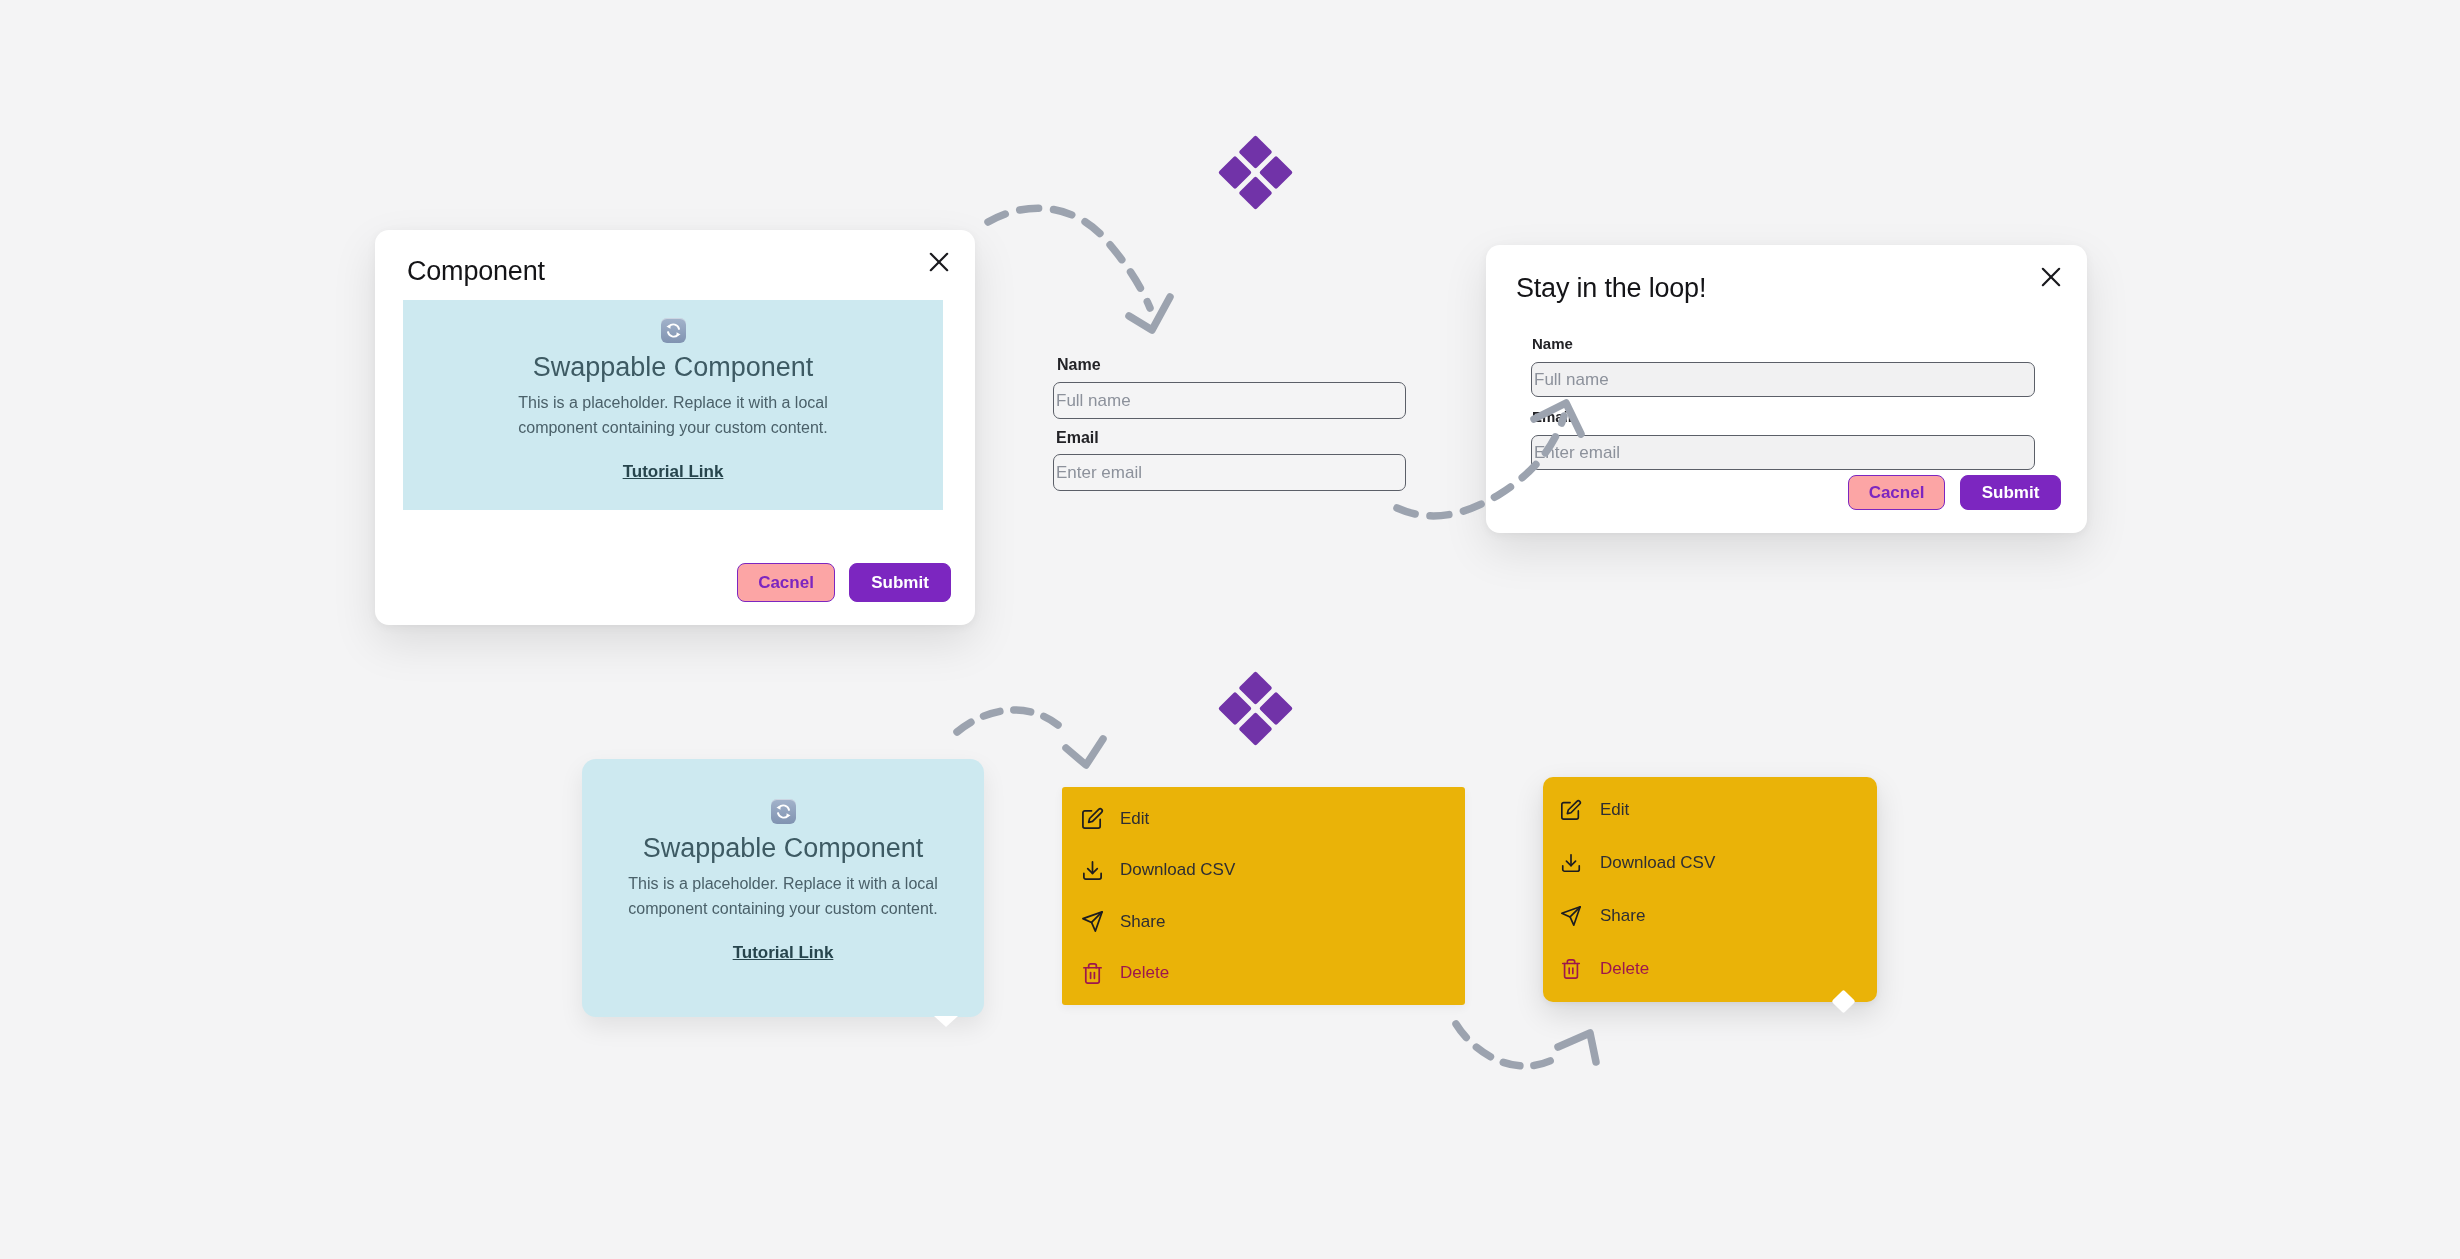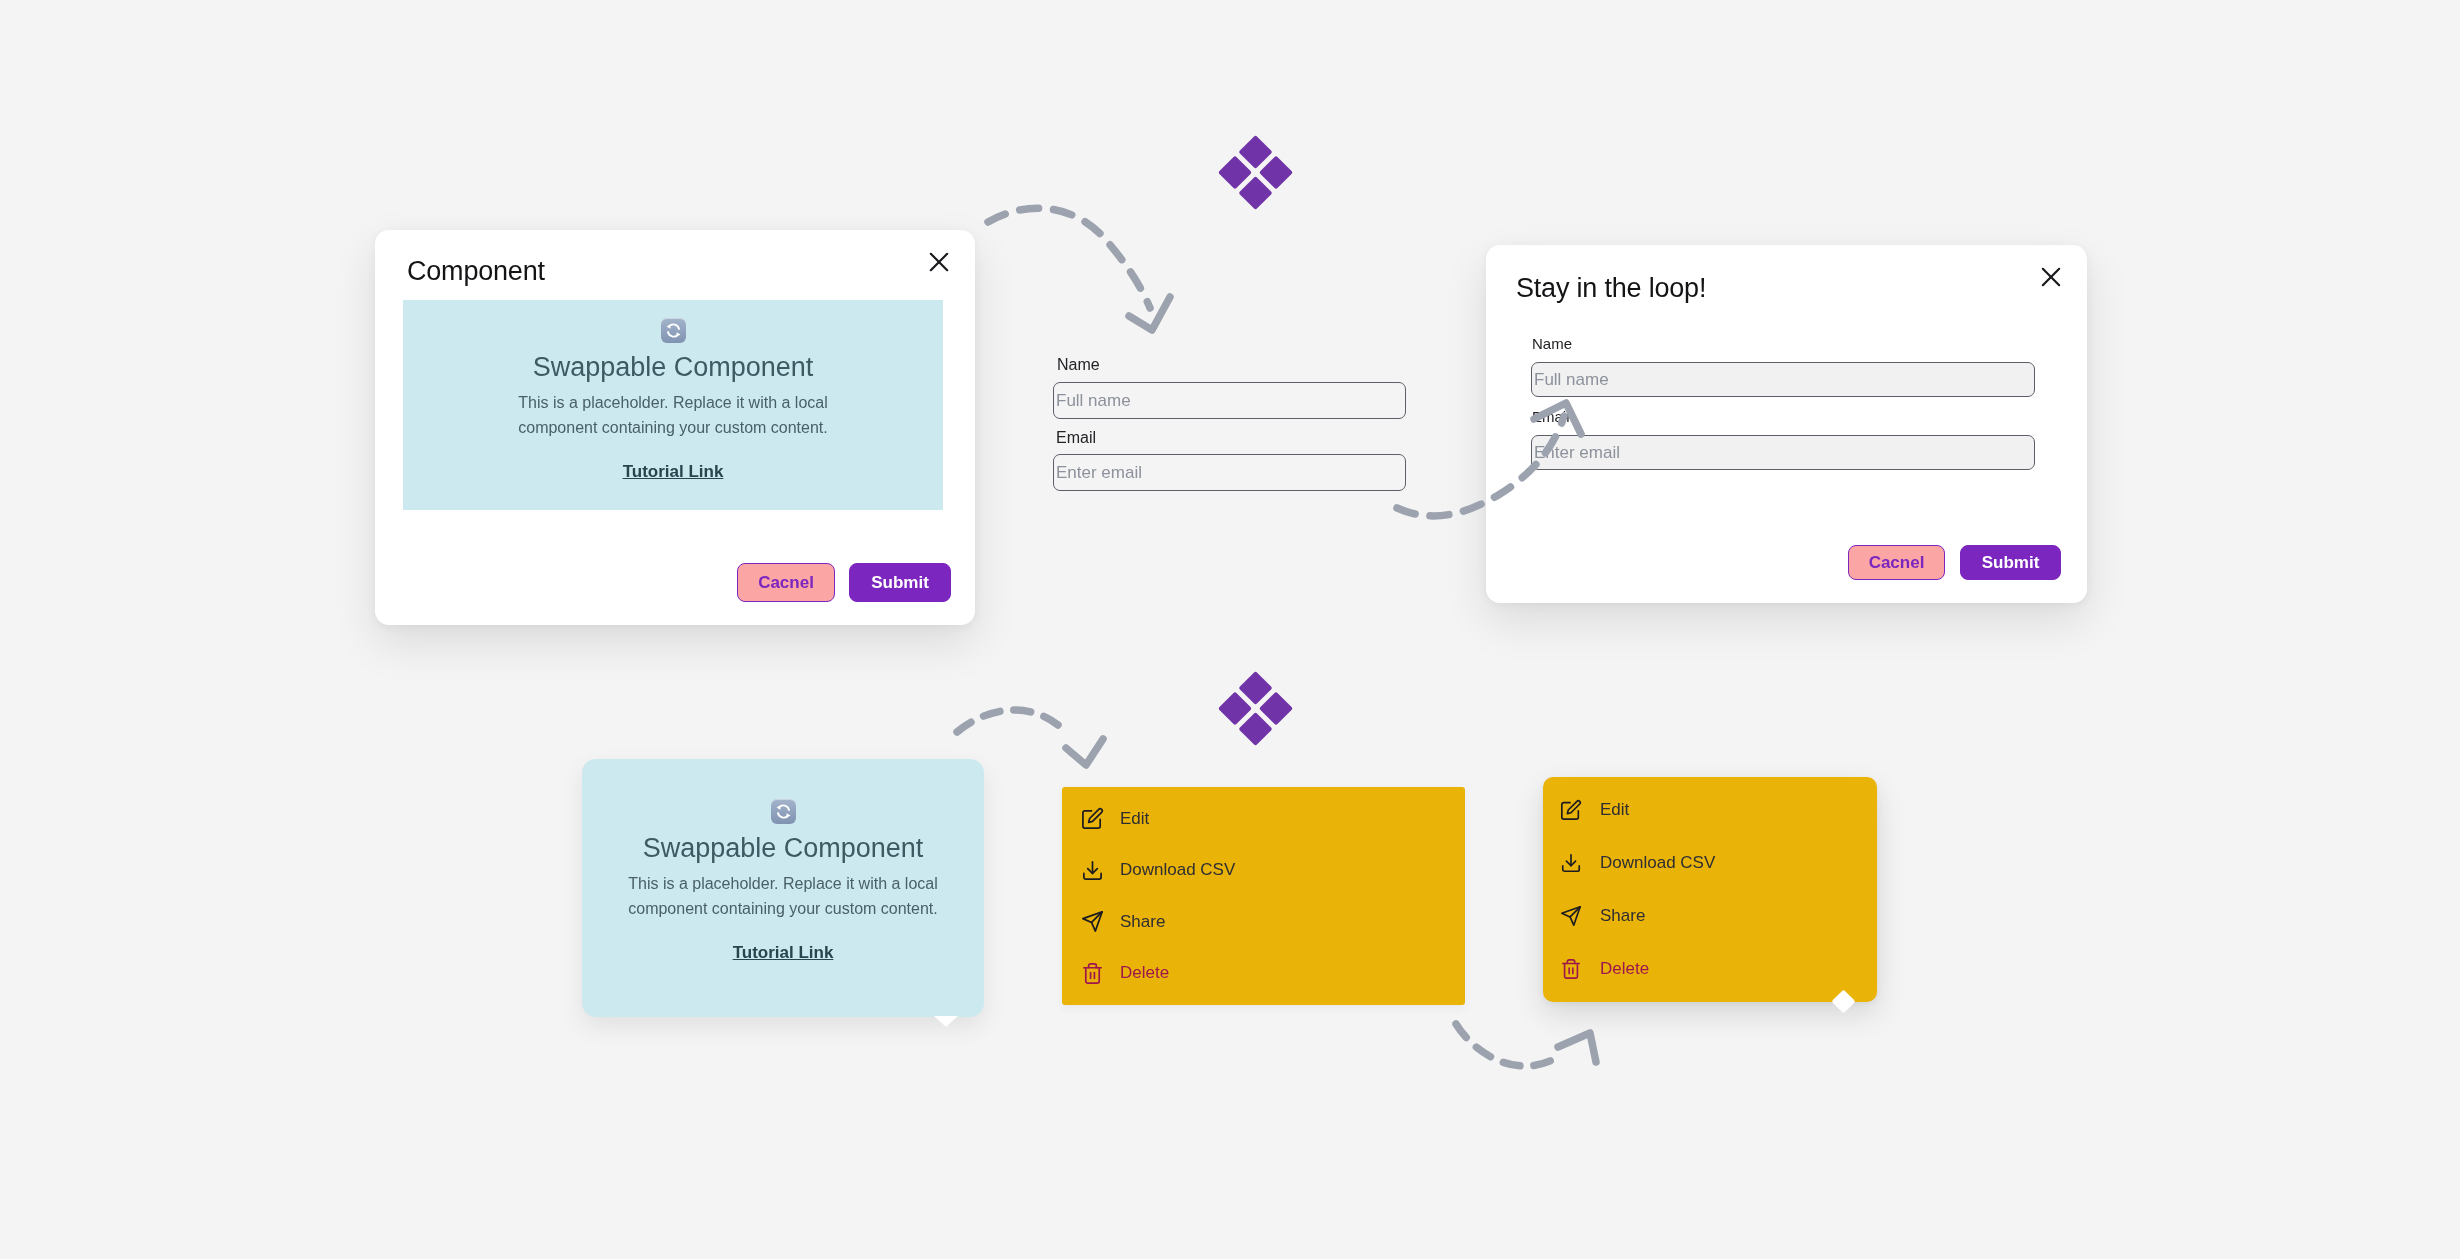--- a/index.html
+++ b/index.html
@@ -40,21 +40,21 @@
   .modal-title{font-size:27px;font-weight:400;color:#141417;letter-spacing:-.2px;}
 
   .btn{
     border-radius:8px;font-size:17px;font-weight:700;cursor:pointer;
     display:flex;align-items:center;justify-content:center;
     font-family:"Liberation Sans", sans-serif;
   }
   .btn-outline{background:#fca5a5;border:1.5px solid var(--purple);color:var(--purple);}
   .btn-solid{background:var(--purple);border:1.5px solid var(--purple);color:#fff;}
 
-  .field-label{font-size:16px;font-weight:400;color:var(--label);position:absolute;}
+  .field-label{font-size:16px;font-weight:700;color:var(--label);position:absolute;}
   .text-input{
     position:absolute;border:1.5px solid var(--input-border);border-radius:7px;
     font-size:17px;color:#2b2b30;padding:0 2px;outline:none;
     font-family:"Liberation Sans", sans-serif;
   }
   .text-input::placeholder{color:var(--ph);}
 
   
   .swap-box{
     background:var(--cyan);
@@ -84,21 +84,21 @@
   #modal-headline .btn-solid{width:102px;}
 
   
   #inline-form{position:absolute;left:1053px;top:352px;width:353px;height:140px;}
   #inline-form .lbl-name{left:4px;top:4px;}
   #inline-form .inp-name{left:0;top:30px;width:353px;height:37px;background:transparent;}
   #inline-form .lbl-email{left:3px;top:77px;}
   #inline-form .inp-email{left:0;top:102px;width:353px;height:37px;background:transparent;}
 
   
-  #modal-loop{left:1486px;top:245px;width:601px;height:358px;}
+  #modal-loop{left:1486px;top:245px;width:601px;height:288px;}
   #modal-loop .modal-title{position:absolute;left:30px;top:28px;}
   #modal-loop .field-label{font-size:15px;}
   #modal-loop .lbl-name{left:46px;top:90px;}
   #modal-loop .inp-name{left:45px;top:117px;width:504px;height:35px;background:#f1f1f2;}
   #modal-loop .lbl-email{left:46px;top:163px;}
   #modal-loop .inp-email{left:45px;top:190px;width:504px;height:35px;background:#f1f1f2;}
   #modal-loop .footer{position:absolute;right:26px;bottom:23px;display:flex;gap:15px;}
   #modal-loop .btn{height:35px;}
   #modal-loop .btn-outline{width:97px;}
   #modal-loop .btn-solid{width:101px;}

